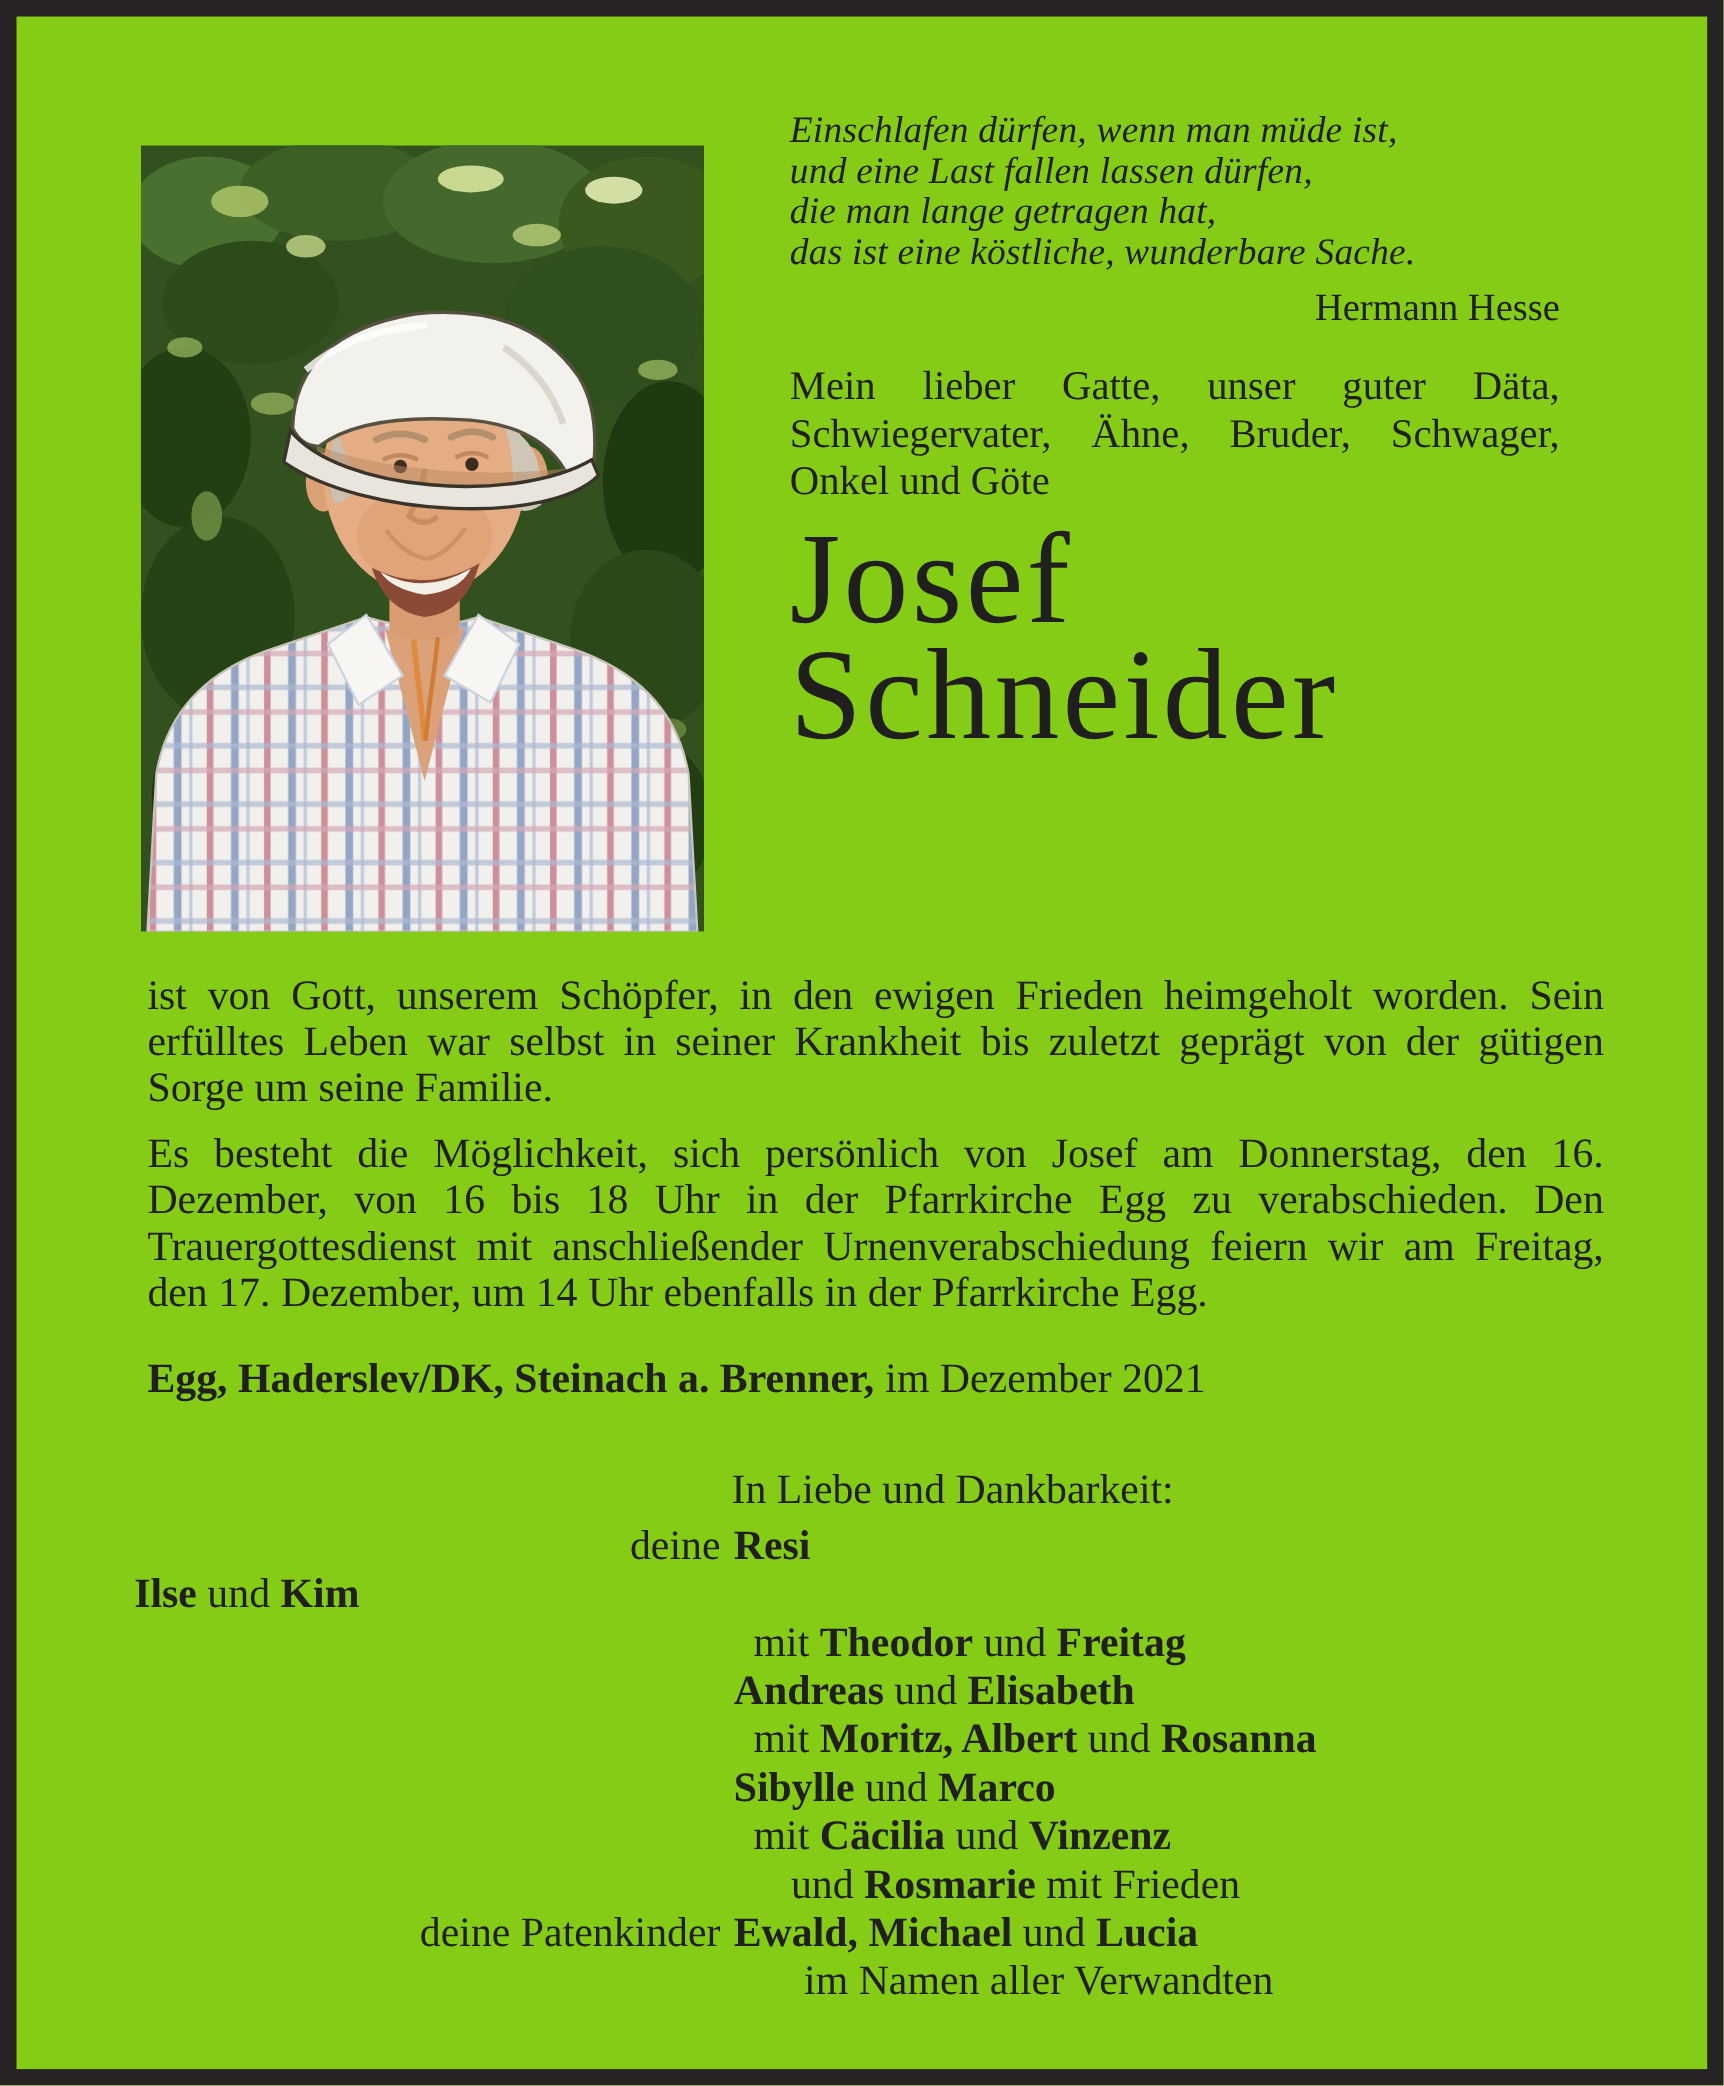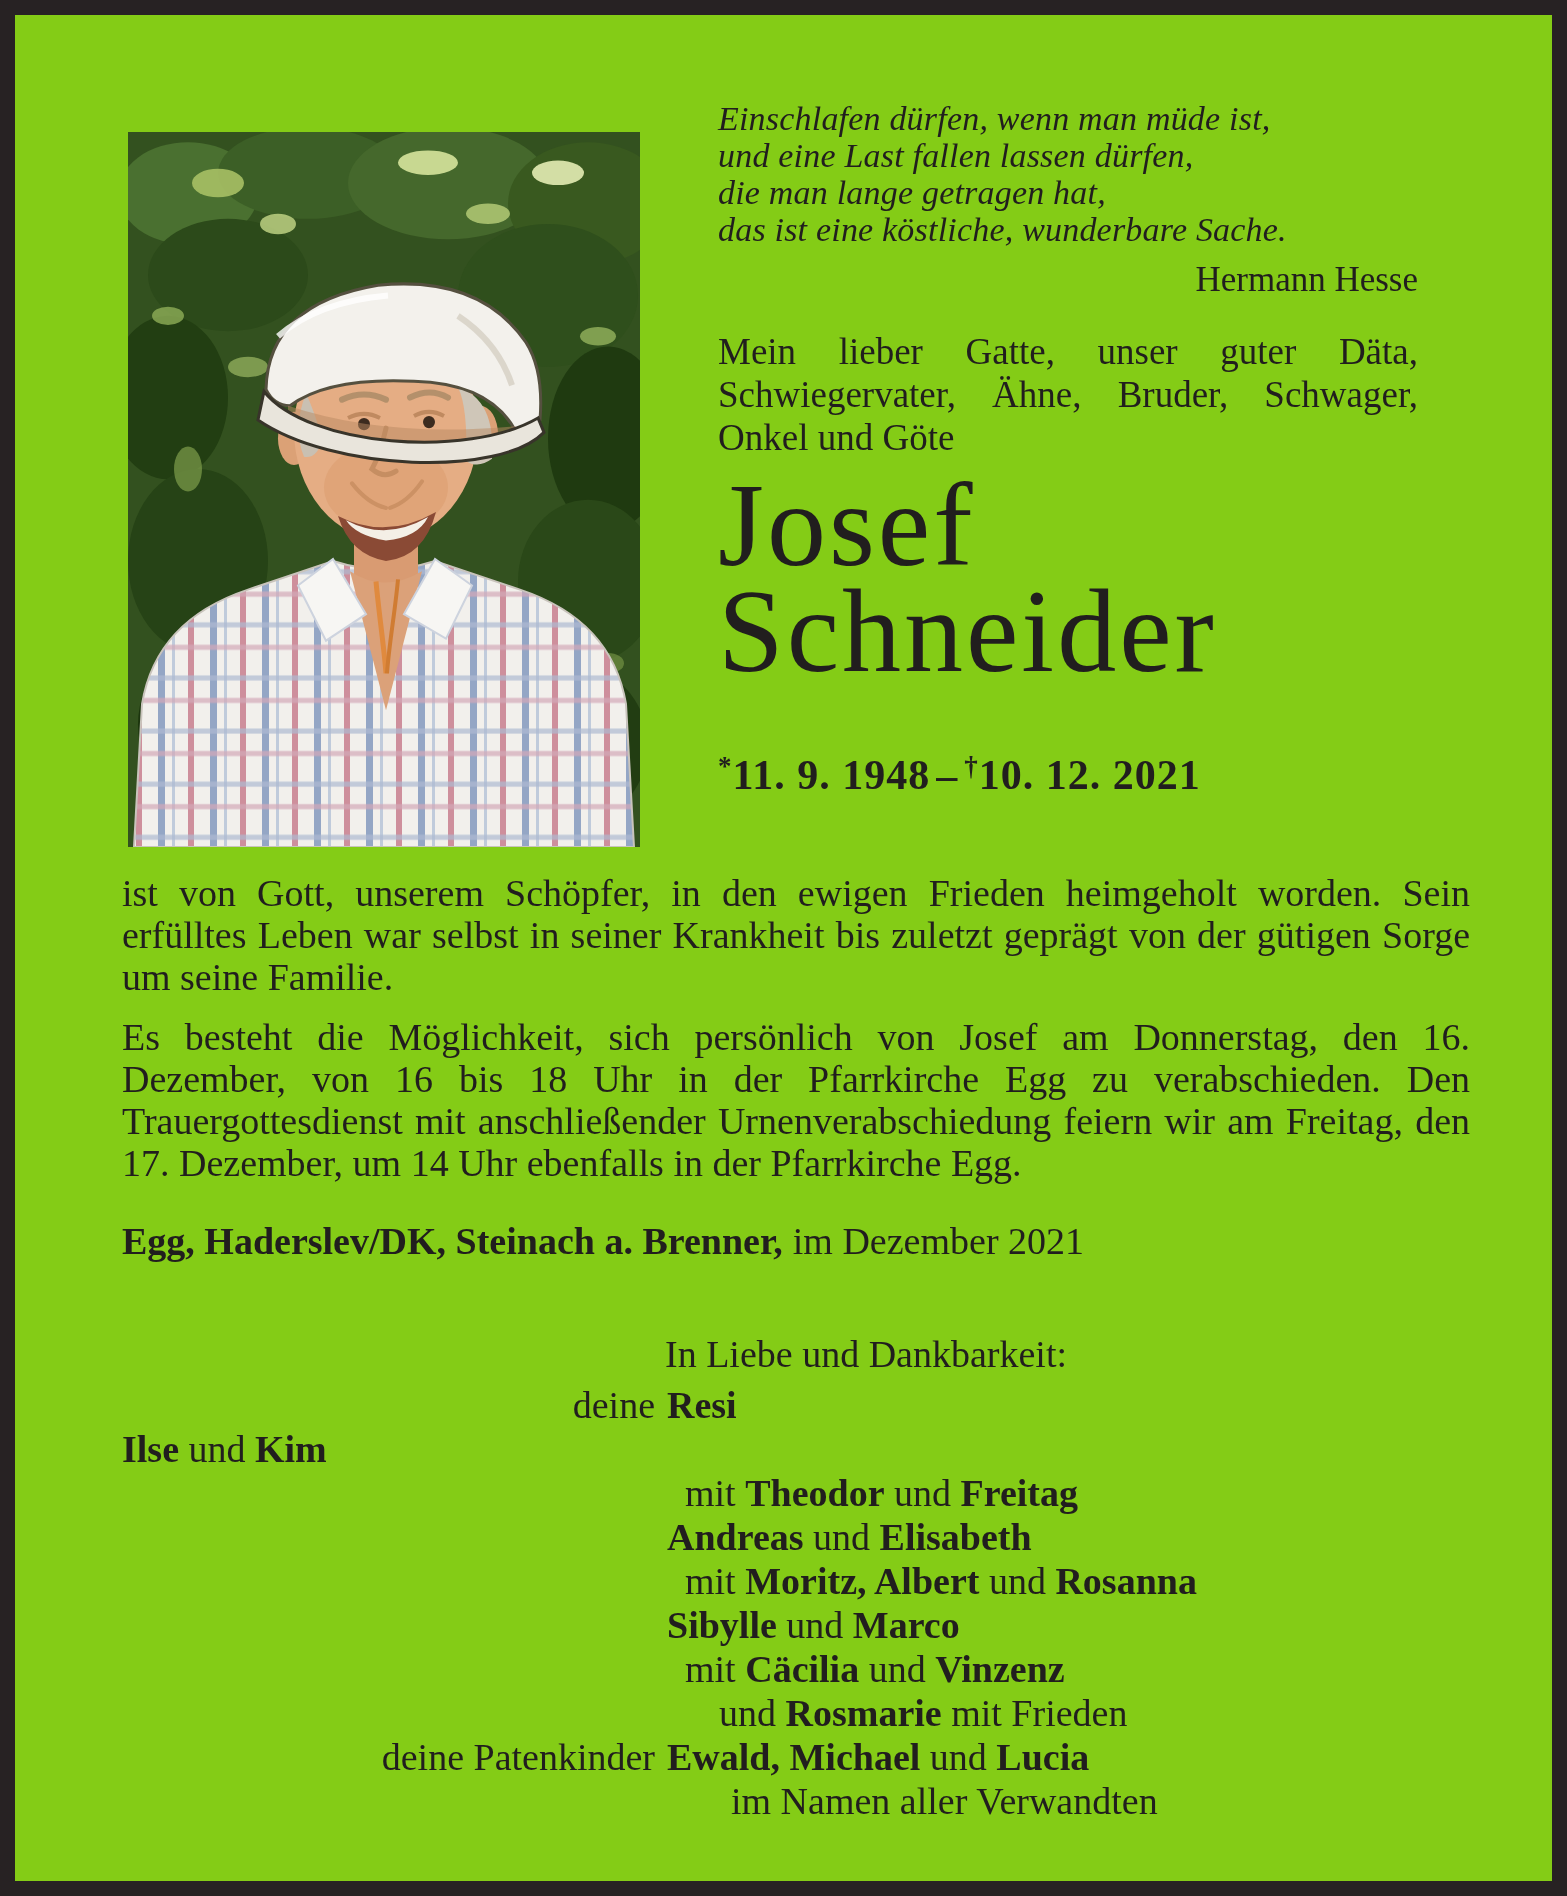--- a/index.html
+++ b/index.html
@@ -50,21 +50,21 @@
   .dates .sym{
     font-size:27px;
     vertical-align:14px;
     font-weight:bold;
   }
   .dates .sep{padding:0 6px;}
   .body-block{
     position:absolute;left:107px;top:857px;width:1348px;
   }
   .body-block p{
-    margin:0;
+    margin:12px;
     font-size:38px;line-height:42px;
     text-align:justify;
   }
   .body-block p + p{margin-top:18px;}
   .dateline{
     margin-top:36px !important;
     text-align:left !important;
     font-size:38px;line-height:44px;
   }
   .dateline .places{font-weight:bold;}
@@ -191,23 +191,20 @@
     </div>
     <div class="attribution">Hermann Hesse</div>
 
     <p class="salutation">Mein lieber Gatte, unser guter Däta, Schwiegervater, Ähne, Bruder, Schwager, Onkel und Göte</p>
 
     <h1 class="deceased-name">
       <span>Josef</span><br>
       <span>Schneider</span>
     </h1>
 
-    <div class="dates">
-      <span class="sym">*</span><span>11. 9. 1948</span><span class="sep">–</span><span class="sym">†</span><span>10. 12. 2021</span>
-    </div>
   </div>
 
   <div class="body-block">
     <p>ist von Gott, unserem Schöpfer, in den ewigen Frieden heimgeholt worden. Sein erfülltes Leben war selbst in seiner Krankheit bis zuletzt geprägt von der gütigen Sorge um seine Familie.</p>
     <p>Es besteht die Möglichkeit, sich persönlich von Josef am Donnerstag, den 16. Dezember, von 16 bis 18 Uhr in der Pfarrkirche Egg zu verabschieden. Den Trauergottesdienst mit anschließender Urnenverabschiedung feiern wir am Freitag, den 17. Dezember, um 14 Uhr ebenfalls in der Pfarrkirche Egg.</p>
     <p class="dateline">
       <span class="places">Egg, Haderslev/DK, Steinach a. Brenner,</span><span class="when">im Dezember 2021</span>
     </p>
   </div>
 

